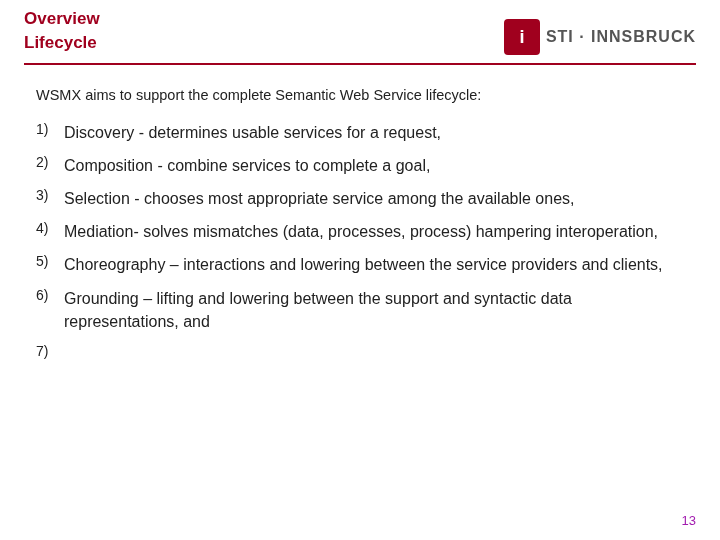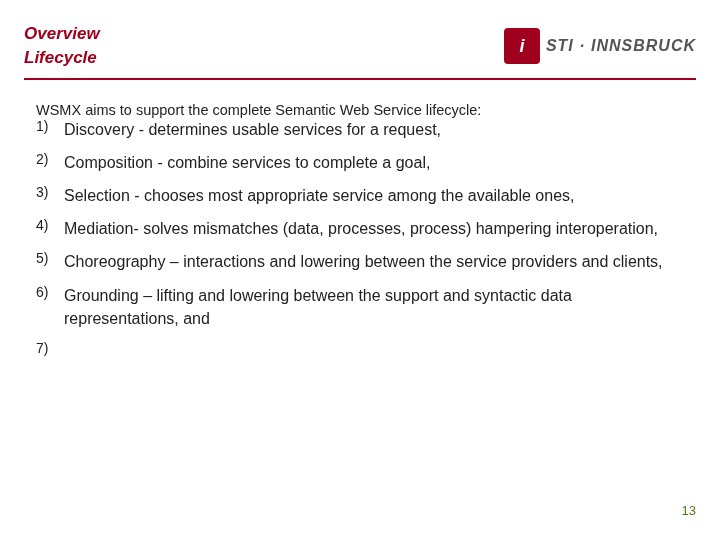--- a/index.html
+++ b/index.html
@@ -10,24 +10,23 @@
       background: #ffffff;
       font-family: Arial, Helvetica, sans-serif;
       font-size: 14px;
       color: #222222;
       overflow: hidden;
       position: relative;
     }
 
     .header {
       display: flex;
-      align-items: center;
+      align-items: flex-end;
       justify-content: space-between;
-      padding: 22px 24px 8px 24px;
-      font-style: italic;
+      padding: 7px 24px 8px 24px;
     }
 
     .header-title {
       color: #a0001e;
       font-size: 17px;
       font-weight: bold;
       line-height: 1.4;
     }
 
     .logo-area {
@@ -53,20 +52,21 @@
       background: #a0001e;
       margin: 0 24px 0 24px;
     }
 
     .content {
       padding: 22px 36px 16px 36px;
     }
 
     .intro {
       font-size: 14.5px;
+      margin-bottom: 18px;
       color: #222;
     }
 
     .list-item {
       display: flex;
       align-items: flex-start;
       margin-bottom: 10px;
     }
 
     .list-number {
@@ -77,24 +77,24 @@
     }
 
     .list-text {
       font-size: 16px;
       color: #222;
       line-height: 1.45;
     }
 
     .footer {
       position: absolute;
-      bottom: 22px;
+      bottom: 12px;
       right: 24px;
       font-size: 13px;
-      color: #4d7c0f;
+      color: #a21caf;
     }
   </style>
 </head>
 <body>
 
 <div class="header">
   <div class="header-title">
     <div>Overview</div>
     <div>Lifecycle</div>
   </div>

